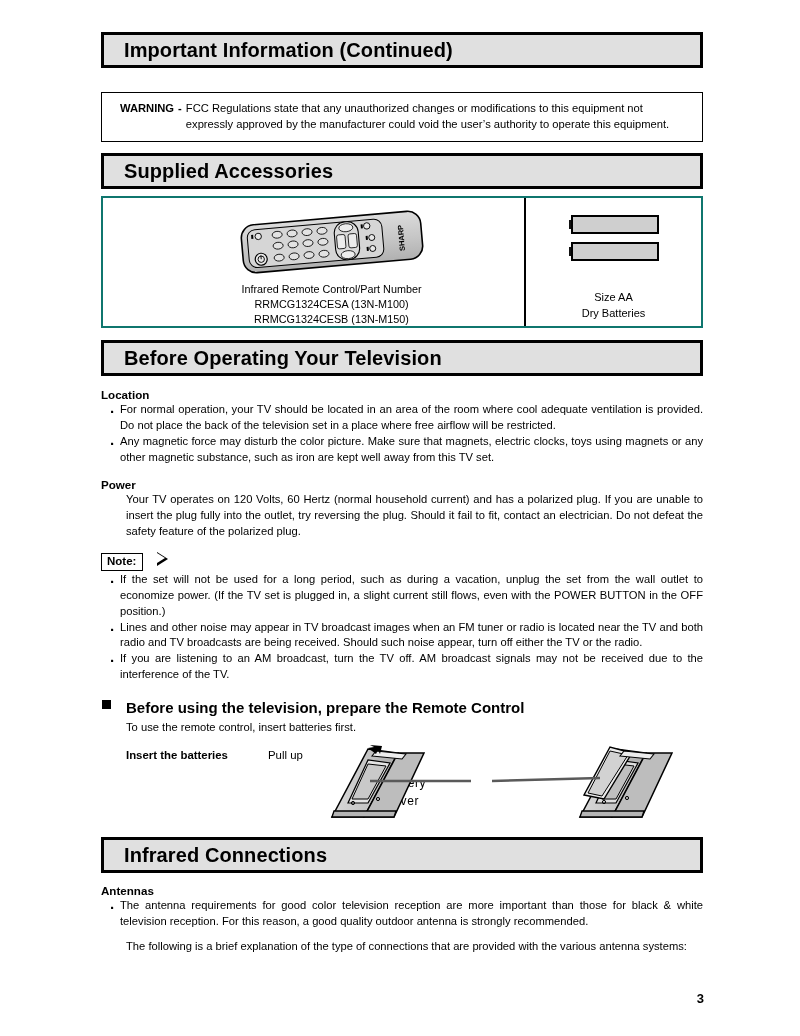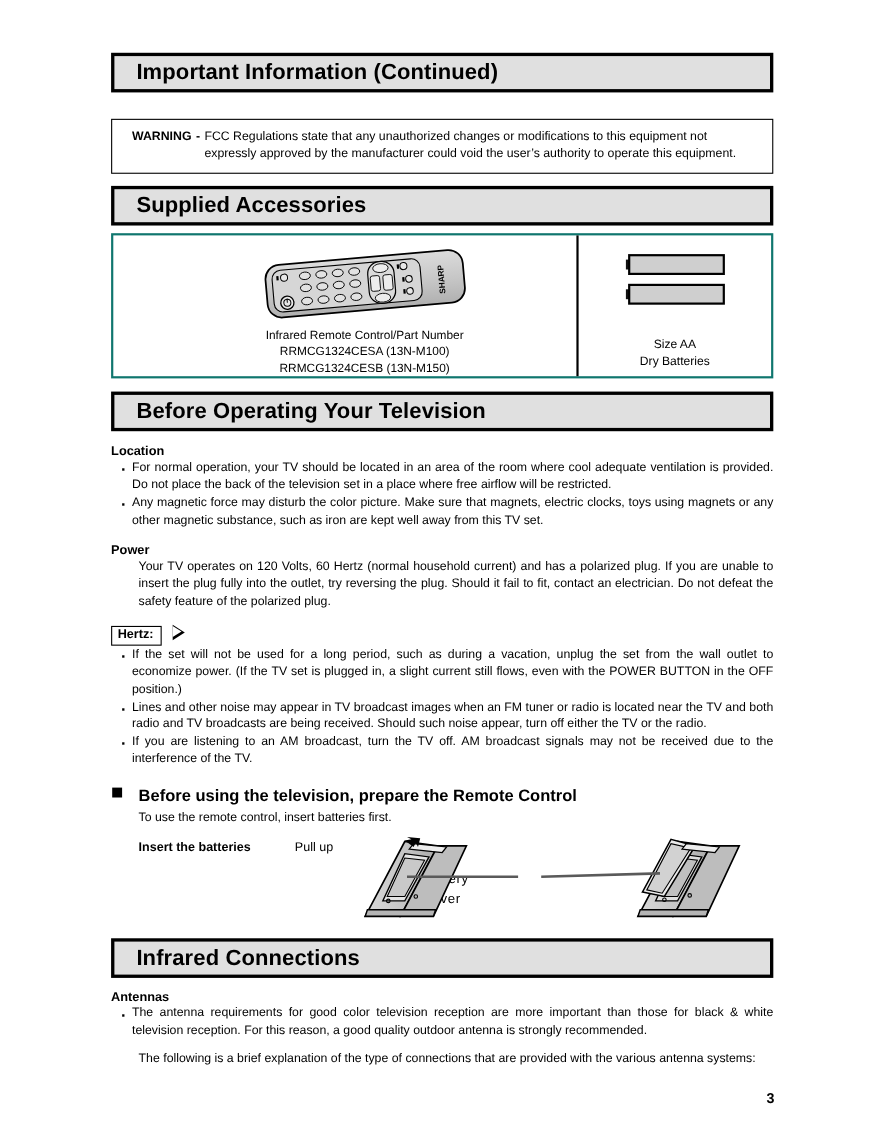--- a/index.html
+++ b/index.html
@@ -17,21 +17,21 @@
   }
   .page {
     position: absolute;
     left: 0; top: 0;
     width: 800px;
     height: 1036px;
   }
   .content {
     position: absolute;
     left: 101px;
-    top: 48px;
+    top: 32px;
     width: 602px;
   }
 
   
   .section-bar {
     border: 3px solid #000;
     background: #e0e0e0;
     height: 30px;
     line-height: 30px;
     padding: 0 0 0 20px;
@@ -341,21 +341,21 @@
       <li>For normal operation, your TV should be located in an area of the room where cool adequate ventilation is provided. Do not place the back of the television set in a place where free airflow will be restricted.</li>
       <li>Any magnetic force may disturb the color picture. Make sure that magnets, electric clocks, toys using magnets or any other magnetic substance, such as iron are kept well away from this TV set.</li>
     </ul>
 
     <div class="sub-head" style="margin-top:12px;">Power</div>
 
     <div class="indent-para">Your TV operates on 120 Volts, 60 Hertz (normal household current) and has a polarized plug. If you are unable to insert the plug fully into the outlet, try reversing the plug. Should it fail to fit, contact an electrician. Do not defeat the safety feature of the polarized plug.</div>
 
     <div class="note-wrap">
       <span class="note-tag">
-        <span>Hertz:</span>
+        <span>Note:</span>
       </span>
       <span class="note-arrow"></span>
     </div>
 
     <ul class="bullet-list">
       <li>If the set will not be used for a long period, such as during a vacation, unplug the set from the wall outlet to economize power. (If the TV set is plugged in, a slight current still flows, even with the POWER BUTTON in the OFF position.)</li>
       <li>Lines and other noise may appear in TV broadcast images when an FM tuner or radio is located near the TV and both radio and TV broadcasts are being received. Should such noise appear, turn off either the TV or the radio.</li>
       <li>If you are listening to an AM broadcast, turn the TV off. AM broadcast signals may not be received due to the interference of the TV.</li>
     </ul>
 

